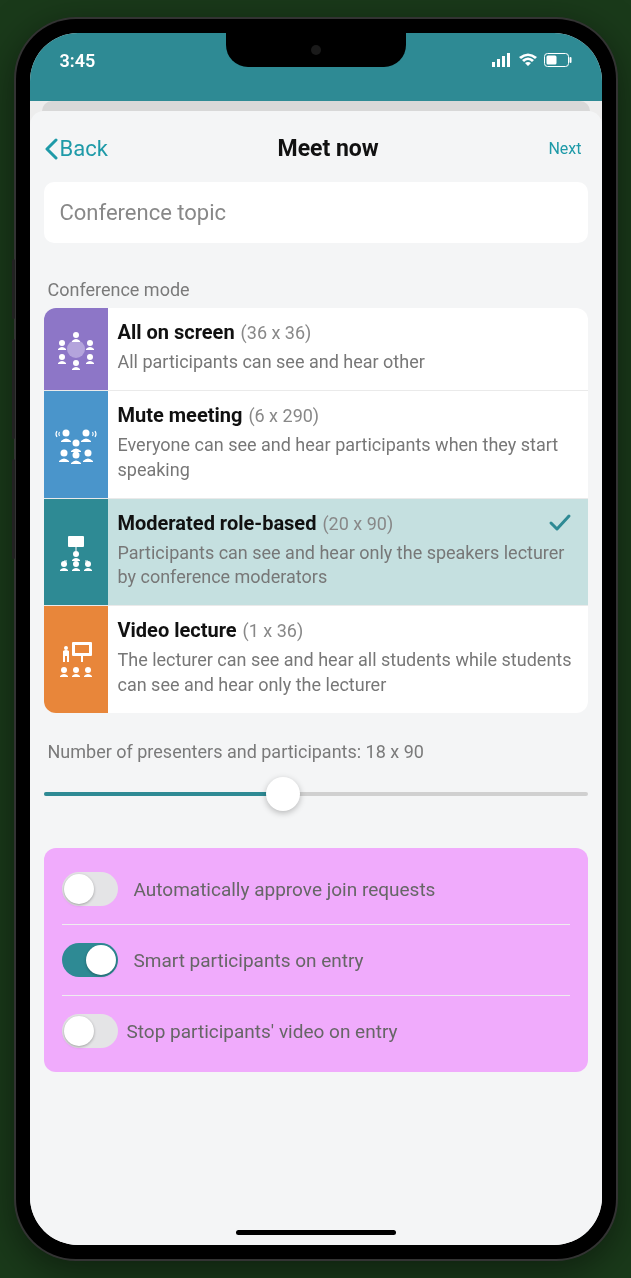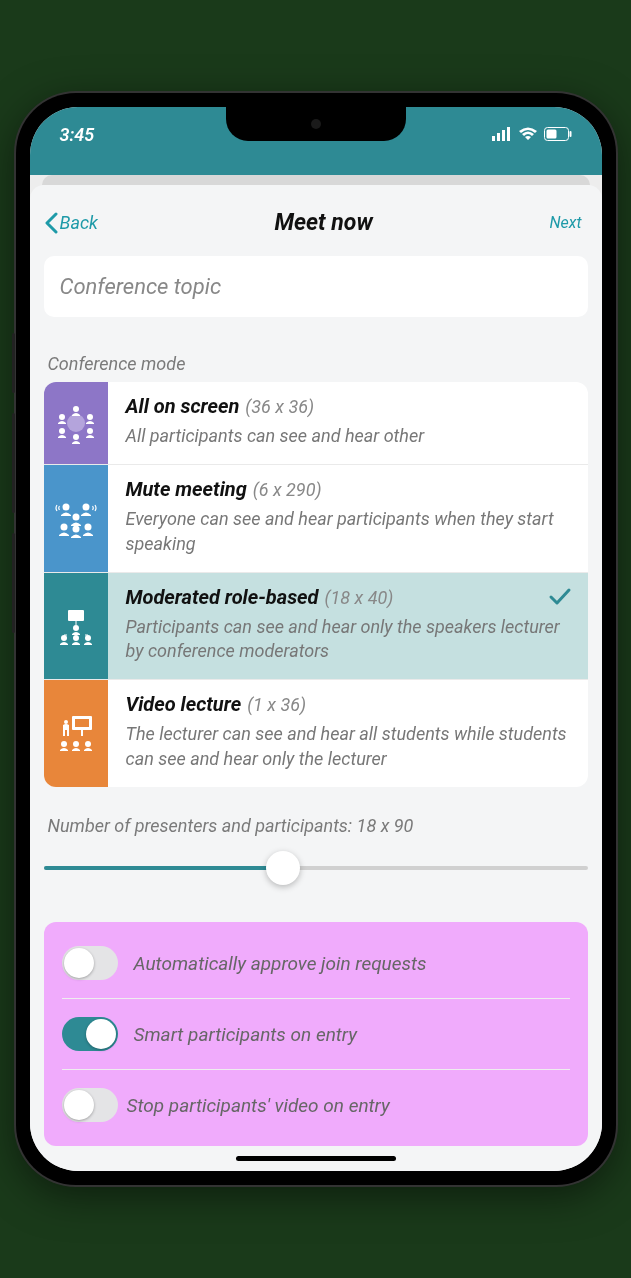--- a/index.html
+++ b/index.html
@@ -7,27 +7,26 @@
     font-family: -apple-system, BlinkMacSystemFont, "Segoe UI", Roboto, Helvetica, Arial, sans-serif;
     background: #1a3a1a;
     display: flex;
     justify-content: center;
     align-items: center;
     min-height: 1278px;
     width: 631px;
   }
   .phone {
     width: 600px;
-    height: 1092px;
+    height: 1240px;
     background: #000;
     border-radius: 60px;
     padding: 14px;
     position: relative;
     box-shadow: 0 0 0 2px #333, 0 10px 40px rgba(0,0,0,0.5);
-    font-style: italic;
   }
   .phone::before {
     content: "";
     position: absolute;
     left: -4px;
     top: 240px;
     width: 3px;
     height: 60px;
     background: #222;
     border-radius: 2px;
@@ -106,21 +105,21 @@
   .nav-bar {
     display: flex;
     align-items: center;
     justify-content: space-between;
     padding: 24px 20px 20px 14px;
   }
   .nav-back {
     display: flex;
     align-items: center;
     color: #1e9aa8;
-    font-size: 18px;
+    font-size: 22px;
     gap: 2px;
   }
   .nav-title {
     font-size: 23px;
     font-weight: 700;
     color: #111;
   }
   .nav-next {
     color: #1e9aa8;
     font-size: 16px;
@@ -156,21 +155,21 @@
   .mode-item:last-child { border-bottom: none; }
   .mode-icon {
     width: 64px;
     flex-shrink: 0;
     display: flex;
     align-items: center;
     justify-content: center;
   }
   .mode-body {
     flex: 1;
-    padding: 12px 16px 16px 18px;
+    padding: 12px 16px 16px 10px;
   }
   .mode-item.selected .mode-body {
     background: #c5e0e0;
   }
   .mode-title-row {
     display: flex;
     align-items: baseline;
     gap: 6px;
     flex-wrap: wrap;
   }
@@ -423,21 +422,21 @@
                   <path d="M22 17 L22 21"></path>
                     <path d="M22 31 L22 31"></path>
                   <path d="M13 31 L10 31"></path>
                     <path d="M31 31 L34 31"></path>
                 </g>
               </svg>
             </div>
             <div class="mode-body">
               <div class="mode-title-row">
                 <span class="mode-title">Moderated role-based</span>
-                <span class="mode-dim">(18 x 40)</span>
+                <span class="mode-dim">(20 x 90)</span>
               </div>
               <div class="mode-desc">Participants can see and hear only the speakers lecturer by conference moderators</div>
               <span class="check">
                 <svg width="24" height="20" viewBox="0 0 24 20">
                     <path d="M3 10 L9 16 L21 3" stroke="#2e8a94" stroke-width="3" fill="none" stroke-linecap="round" stroke-linejoin="round"></path>
                   </svg>
               </span>
             </div>
           </div>
 

